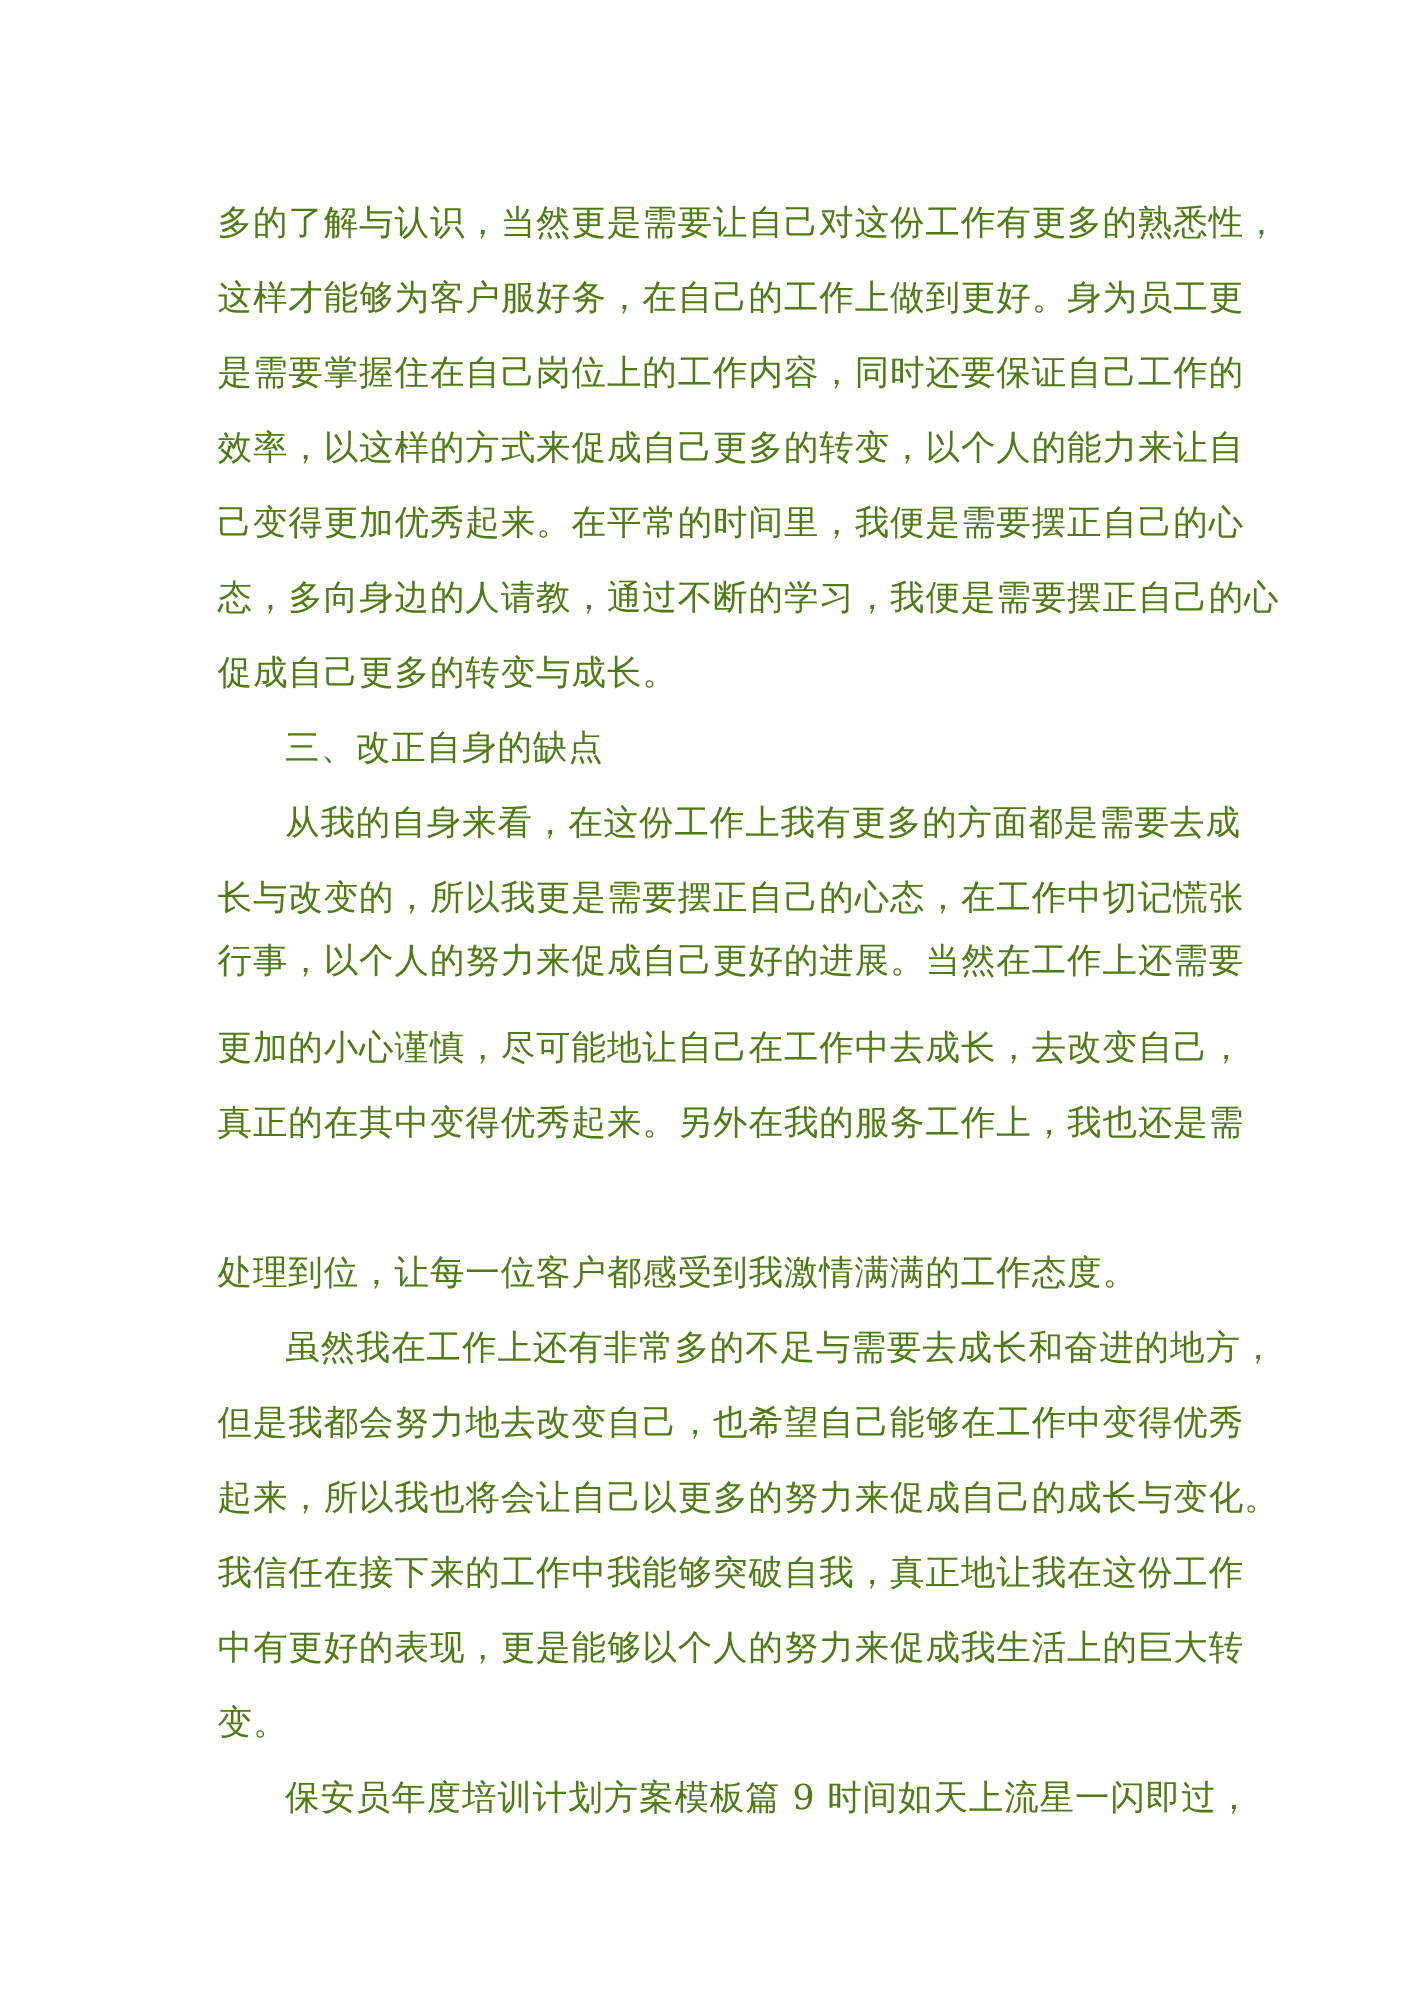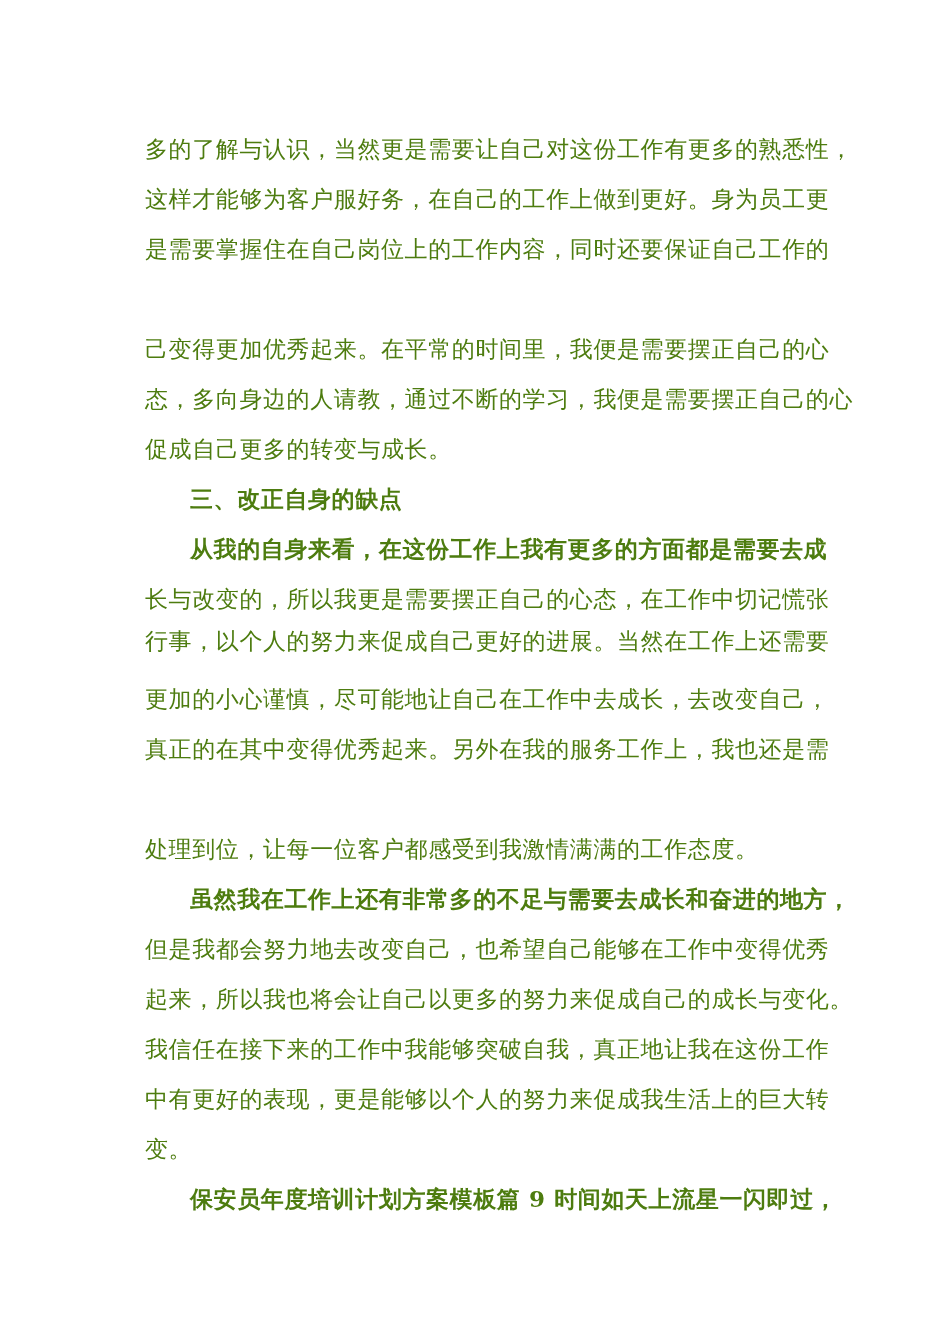--- a/index.html
+++ b/index.html
@@ -11,29 +11,30 @@
       position: absolute;
       left: 145px;
       width: 690px;
       font-family: "DejaVu Serif", "Liberation Serif", serif;
       font-size: 23px;
       line-height: 26px;
       color: #4d7c0f;
       white-space: nowrap;
       letter-spacing: 0.6px;
     }
-    .indent { left: 190px; font-weight: bold; }
+    .indent { left: 190px; }
   </style>
 </head>
 <body>
 
 <div class="page">
   <div class="line" style="top:136px">多的了解与认识，当然更是需要让自己对这份工作有更多的熟悉性，</div>
   <div class="line" style="top:186px">这样才能够为客户服好务，在自己的工作上做到更好。身为员工更</div>
   <div class="line" style="top:236px">是需要掌握住在自己岗位上的工作内容，同时还要保证自己工作的</div>
+  <div class="line" style="top:286px">效率，以这样的方式来促成自己更多的转变，以个人的能力来让自</div>
   <div class="line" style="top:336px">己变得更加优秀起来。在平常的时间里，我便是需要摆正自己的心</div>
   <div class="line" style="top:386px">态，多向身边的人请教，通过不断的学习，我便是需要摆正自己的心</div>
   <div class="line" style="top:436px">促成自己更多的转变与成长。</div>
   <div class="line indent" style="top:486px">三、改正自身的缺点</div>
   <div class="line indent" style="top:536px">从我的自身来看，在这份工作上我有更多的方面都是需要去成</div>
   <div class="line" style="top:586px">长与改变的，所以我更是需要摆正自己的心态，在工作中切记慌张</div>
   <div class="line" style="top:628px">行事，以个人的努力来促成自己更好的进展。当然在工作上还需要</div>
   <div class="line" style="top:686px">更加的小心谨慎，尽可能地让自己在工作中去成长，去改变自己，</div>
   <div class="line" style="top:736px">真正的在其中变得优秀起来。另外在我的服务工作上，我也还是需</div>
   <div class="line" style="top:836px">处理到位，让每一位客户都感受到我激情满满的工作态度。</div>

